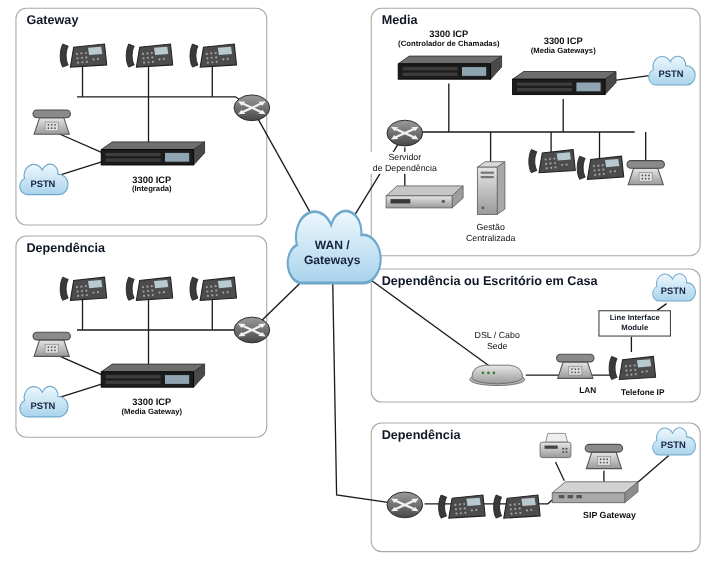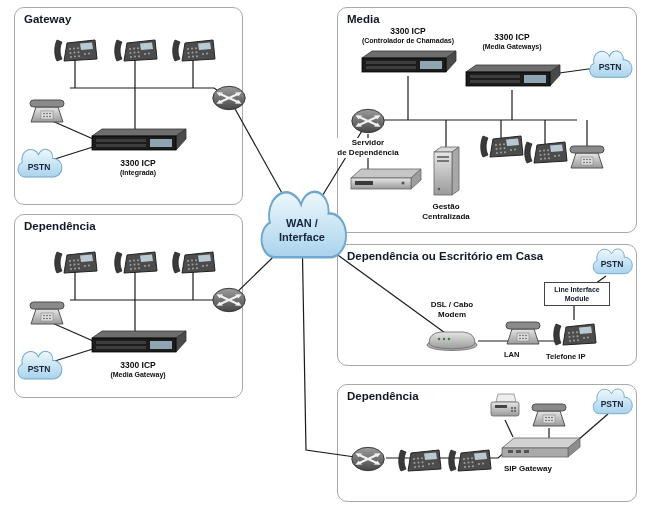--- a/index.html
+++ b/index.html
@@ -18,25 +18,25 @@
 
   .cloud-text{position:absolute;left:0;right:0;top:54%;transform:translateY(-50%);
     text-align:center;font-weight:bold;color:#16233f;z-index:3}
   .pstn .cloud-text{font-size:8.5px}
   #wan-cloud .cloud-text{font-size:11px;line-height:1.25;top:52%}
   .cloud-text span{display:block}
 
   .lbl{position:absolute;z-index:3;text-align:center;line-height:1.25;color:#0d0d0d}
   .lbl span{display:block}
   .s85{font-size:8.5px;font-weight:bold}
-  .s8{font-size:8px;font-weight:bold}
+  .s8{font-size:8px;font-weight:normal}
   .s7{font-size:7px;font-weight:bold}
   .bg{background:#fff}
 
-  .tag{position:absolute;z-index:3;font-weight:bold;font-size:7.5px;color:#0d0d0d;text-align:left}
+  .tag{position:absolute;z-index:3;font-weight:bold;font-size:7.5px;color:#0d0d0d;text-align:right}
 
   .lim{position:absolute;z-index:2;border:1px solid #444;background:#fff;
     display:flex;flex-direction:column;align-items:center;justify-content:center;
     font-size:7px;font-weight:bold;line-height:1.3;text-align:center}
   .lim span{display:block}
 </style>
 </head>
 <body>
 
 <div id="canvas">
@@ -231,21 +231,21 @@
       <line x1="608" y1="414" x2="578" y2="440"></line>
     </g>
   </svg>
 
   <div class="node" id="wan-cloud" style="left:250px;top:184px;width:104px;height:90px">
     <svg viewBox="0 0 110 70" preserveAspectRatio="none">
         <use href="#sym-cloud"></use>
       </svg>
     <span class="cloud-text">
       <span>WAN /</span>
-        <span>Interface</span>
+        <span>Gateways</span>
     </span>
   </div>
 
   <div class="node" style="left:52px;top:30px;width:46px;height:38px">
       <svg viewBox="0 0 46 38">
         <use href="#sym-ipphone"></use>
       </svg>
     </div>
   <div class="node" style="left:112px;top:30px;width:46px;height:38px">
       <svg viewBox="0 0 46 38">
@@ -392,21 +392,21 @@
         <use href="#sym-cloud"></use>
       </svg>
     <span class="cloud-text">PSTN</span>
   </div>
   <div class="lim" style="left:544px;top:282px;width:66px;height:24px">
     <span>Line Interface</span>
     <span>Module</span>
   </div>
   <div class="lbl" style="left:418px;top:300px;width:68px">
     <span class="s8">DSL / Cabo</span>
-    <span class="s8">Modem</span>
+    <span class="s8">Sede</span>
   </div>
   <div class="node" style="left:424px;top:324px;width:56px;height:28px">
       <svg viewBox="0 0 56 28">
         <use href="#sym-modem"></use>
       </svg>
     </div>
   <div class="node" style="left:502px;top:314px;width:42px;height:34px">
       <svg viewBox="0 0 42 34">
         <use href="#sym-analogphone"></use>
       </svg>

